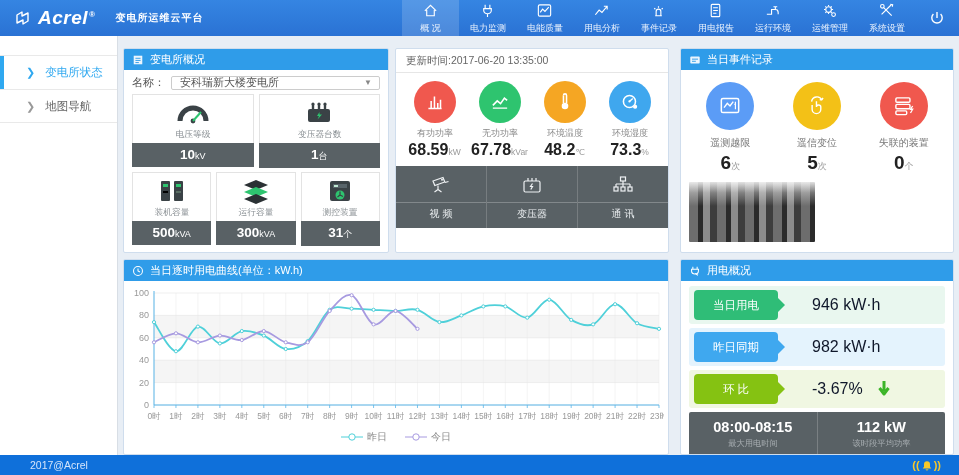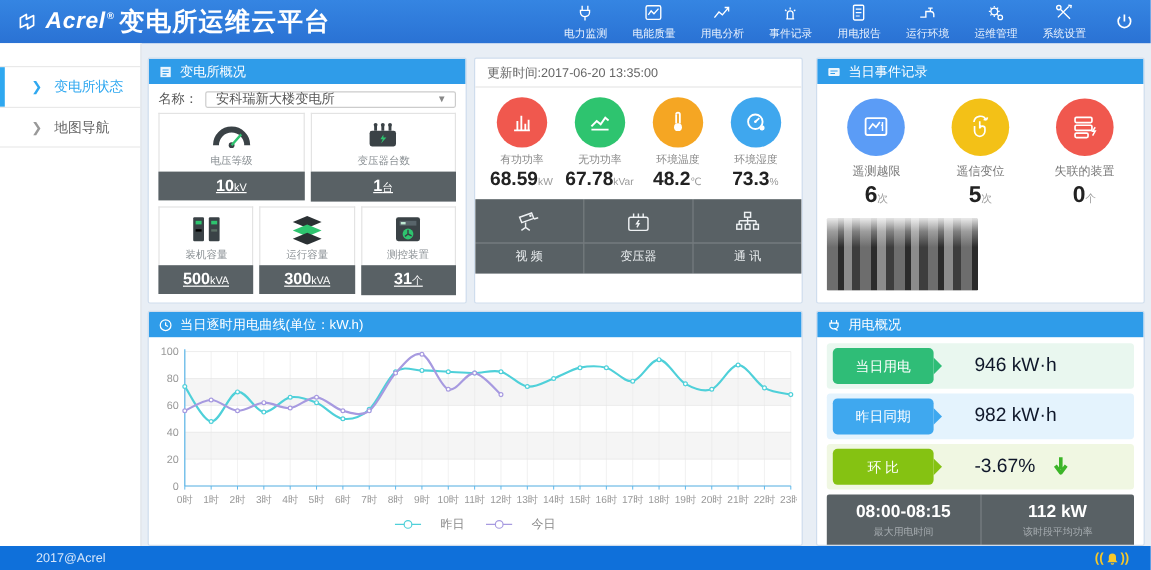--- a/index.html
+++ b/index.html
@@ -5,21 +5,21 @@
   * { margin:0; padding:0; box-sizing:border-box; }
   html,body { width:959px; height:475px; overflow:hidden; }
   body { font-family:"Liberation Sans","DejaVu Sans",sans-serif; background:#e8eef5; font-size:12px; color:#333; }
 
   
   .hdr { height:36px; background:linear-gradient(180deg,#3585e2,#2a72d4); display:flex; align-items:stretch; color:#fff; }
   .brand { display:flex; align-items:center; padding-left:14px; width:300px; }
   .logo-mark { margin-right:6px; display:flex; }
   .logo-text { font-size:19px; font-weight:bold; font-style:italic; letter-spacing:.5px; }
   .logo-reg { font-size:8px; vertical-align:super; margin-left:1px; }
-  .app-title { font-size:21px; font-weight:bold; margin-left:4px; letter-spacing:1px; }
+  .app-title { font-size:10px; font-weight:bold; margin-left:20px; letter-spacing:1px; }
   .nav { display:flex; margin-left:auto; align-items:stretch; }
   .nav-item { width:57px; display:flex; flex-direction:column; align-items:center; justify-content:center; gap:2px; cursor:pointer; color:#eaf2fd; }
   .nav-item.active { background:rgba(255,255,255,.16); }
   .nav-label { font-size:10px; white-space:nowrap; transform:scale(.9); }
   .nav-ic svg { display:block; }
   .pwr-btn { width:44px; display:flex; align-items:center; justify-content:center; cursor:pointer; }
 
   
   .page { display:flex; height:419px; }
   .sidebar { width:118px; background:#fff; border-right:1px solid #d8dee5; padding-top:19px; }
@@ -48,21 +48,21 @@
   .sel-row { display:flex; align-items:center; gap:6px; padding:5px 8px 4px; }
   .sel-label { font-size:11px; color:#555; }
   .sel-box { flex:1; height:14px; border:1px solid #ccc; border-radius:2px; background:#fff; display:flex; align-items:center; padding:0 8px; font-size:11px; color:#555; cursor:pointer; position:relative; }
   .sel-box .caret { position:absolute; right:7px; font-size:8px; color:#888; }
   .cards { padding:0 8px;border-radius:24px; }
   .cards-r { display:flex; gap:5px; margin-bottom:4px; }
   .card { flex:1; display:flex; flex-direction:column; }
   .card-top { border:1px solid #e3e3e3; border-bottom:none; background:#fff; display:flex; flex-direction:column; align-items:center; padding:3px 0 2px; }
   .card-top .c-ic { height:30px; display:flex; align-items:center; }
   .card-lbl { font-size:9.5px; color:#8a9094; transform:scale(.92); white-space:nowrap; }
-  .card-val { background:#596165; color:#fff; text-align:center; font-size:13.5px; font-weight:bold; padding:4px 0 5px;text-decoration:underline; }
+  .card-val { background:#596165; color:#fff; text-align:center; font-size:13.5px; font-weight:bold; padding:4px 0 5px; }
   .card-val .unit { font-size:9px; font-weight:normal; }
 
   
   .upd-row { font-size:10.5px; color:#666; padding:5px 10px 4px; border-bottom:1px solid #e6e6e6; }
   .stats { display:flex; padding:8px 6px 6px; }
   .stat { flex:1; display:flex; flex-direction:column; align-items:center; }
   .stat-circle { width:42px; height:42px; border-radius:50%; display:flex; align-items:center; justify-content:center; }
   .stat-lbl { font-size:9.5px; color:#888; margin-top:4px; white-space:nowrap; transform:scale(.95); }
   .stat-val { font-size:16px; font-weight:bold; color:#222; margin-top:1px; white-space:nowrap; }
   .stat-val .unit { font-size:8.5px; color:#999; font-weight:normal; }
@@ -84,21 +84,21 @@
       linear-gradient(180deg, rgba(255,255,255,.85) 0%, rgba(230,230,230,.4) 18%, rgba(0,0,0,0) 40%),
       repeating-linear-gradient(90deg,#6d6d6d 0 9px,#2b2b2b 9px 14px,#8c8c8c 14px 21px,#3d3d3d 21px 28px),
       linear-gradient(180deg,#cfcfcf,#333); }
   .photo-cables { background:
       linear-gradient(200deg, #e04837 0%, #e8614b 30%, #c44a63 42%, #3f7 cc 50%, #3a79c9 55%, #2b5fb2 70%, #e3c33c 88%, #d8b42e 100%),
       linear-gradient(160deg,#e04837,#3a79c9 60%,#e3c33c); }
 
   
   .chart-wrap { padding:4px 4px 0 4px; }
   .legend { display:flex; justify-content:center; gap:18px; align-items:center; height:18px; font-size:10px; color:#888; }
-  .lg-item { display:flex; align-items:center; gap:16px; cursor:pointer; }
+  .lg-item { display:flex; align-items:center; gap:4px; cursor:pointer; }
 
   
   .use-rows { padding:5px 8px 0; }
   .use-row { display:flex; align-items:center; height:38px; border-radius:3px; margin-bottom:4px; padding-left:5px; }
   .use-row.tint-green { background:#e9f7ef; }
   .use-row.tint-blue  { background:#e4f3fd; }
   .use-row.tint-lime  { background:#f0f7e2; }
   .chip { position:relative; width:84px; height:30px; border-radius:4px; color:#fff; font-size:11.5px; display:flex; align-items:center; justify-content:center; }
   .chip::after { content:""; position:absolute; right:-7px; top:50%; margin-top:-7px; border:7px solid transparent; border-right:none; }
   .chip-green { background:#2fbd77; } .chip-green::after { border-left-color:#2fbd77; }
@@ -122,20 +122,28 @@
   <div class="brand">
     <span class="logo-mark">
       <svg width="18" height="18" viewBox="0 0 18 18">
           <path d="M3 6 L8 3 L8 7 L14 4 L14 12 L9 15 L9 11 L3 14 Z" fill="none" stroke="#fff" stroke-width="1.4" stroke-linejoin="round"></path>
         </svg>
     </span>
     <span class="logo-text"><span>Acrel</span><span class="logo-reg">®</span></span>
     <span class="app-title">变电所运维云平台</span>
   </div>
   <div class="nav">
+    <div class="nav-item active">
+      <span class="nav-ic">
+          <svg width="17" height="17" viewBox="0 0 18 18">
+            <path d="M3 9.5 L9 3.5 L15 9.5 M5 8.5 V14.5 H13 V8.5" fill="none" stroke="#fff" stroke-width="1.2"></path>
+          </svg>
+        </span>
+      <span class="nav-label">概 况</span>
+    </div>
     <div class="nav-item">
       <span class="nav-ic">
           <svg width="17" height="17" viewBox="0 0 18 18">
             <path d="M6.5 3 V7 M11.5 3 V7 M5 7 H13 V9 A4 3.5 0 0 1 5 9 Z M9 12.5 V16" fill="none" stroke="#fff" stroke-width="1.2"></path>
           </svg>
         </span>
       <span class="nav-label">电力监测</span>
     </div>
     <div class="nav-item">
       <span class="nav-ic">

